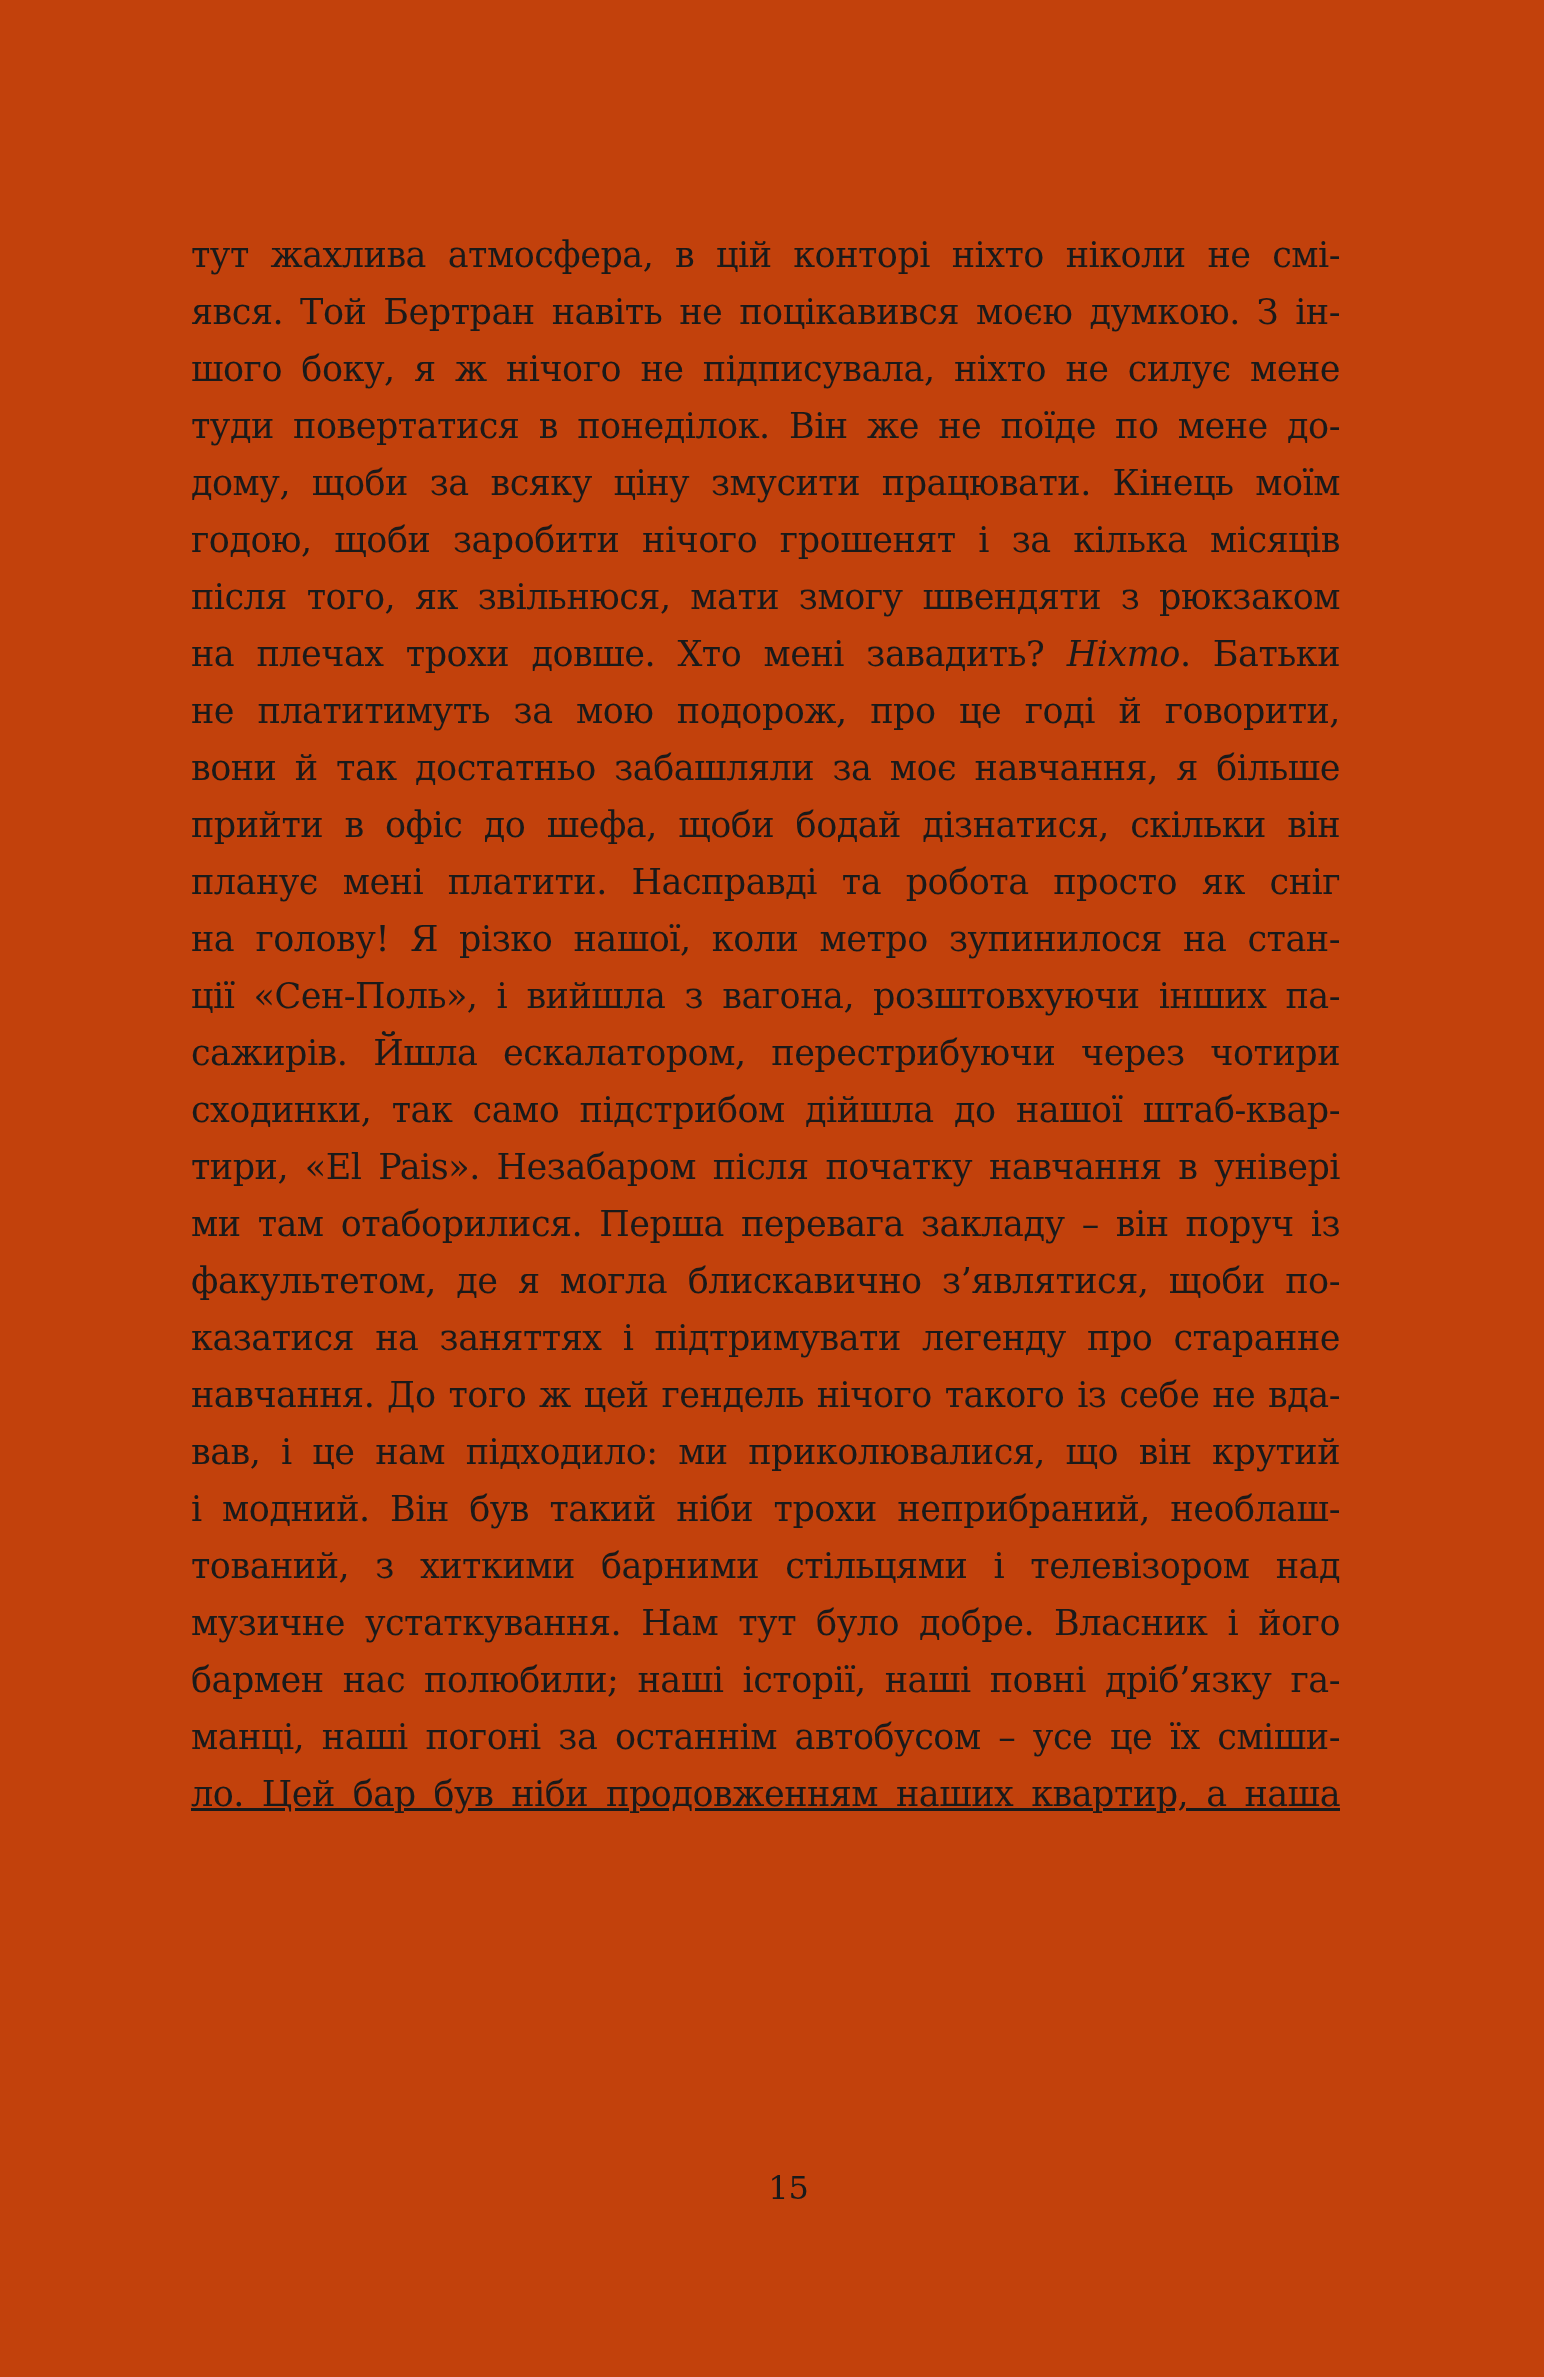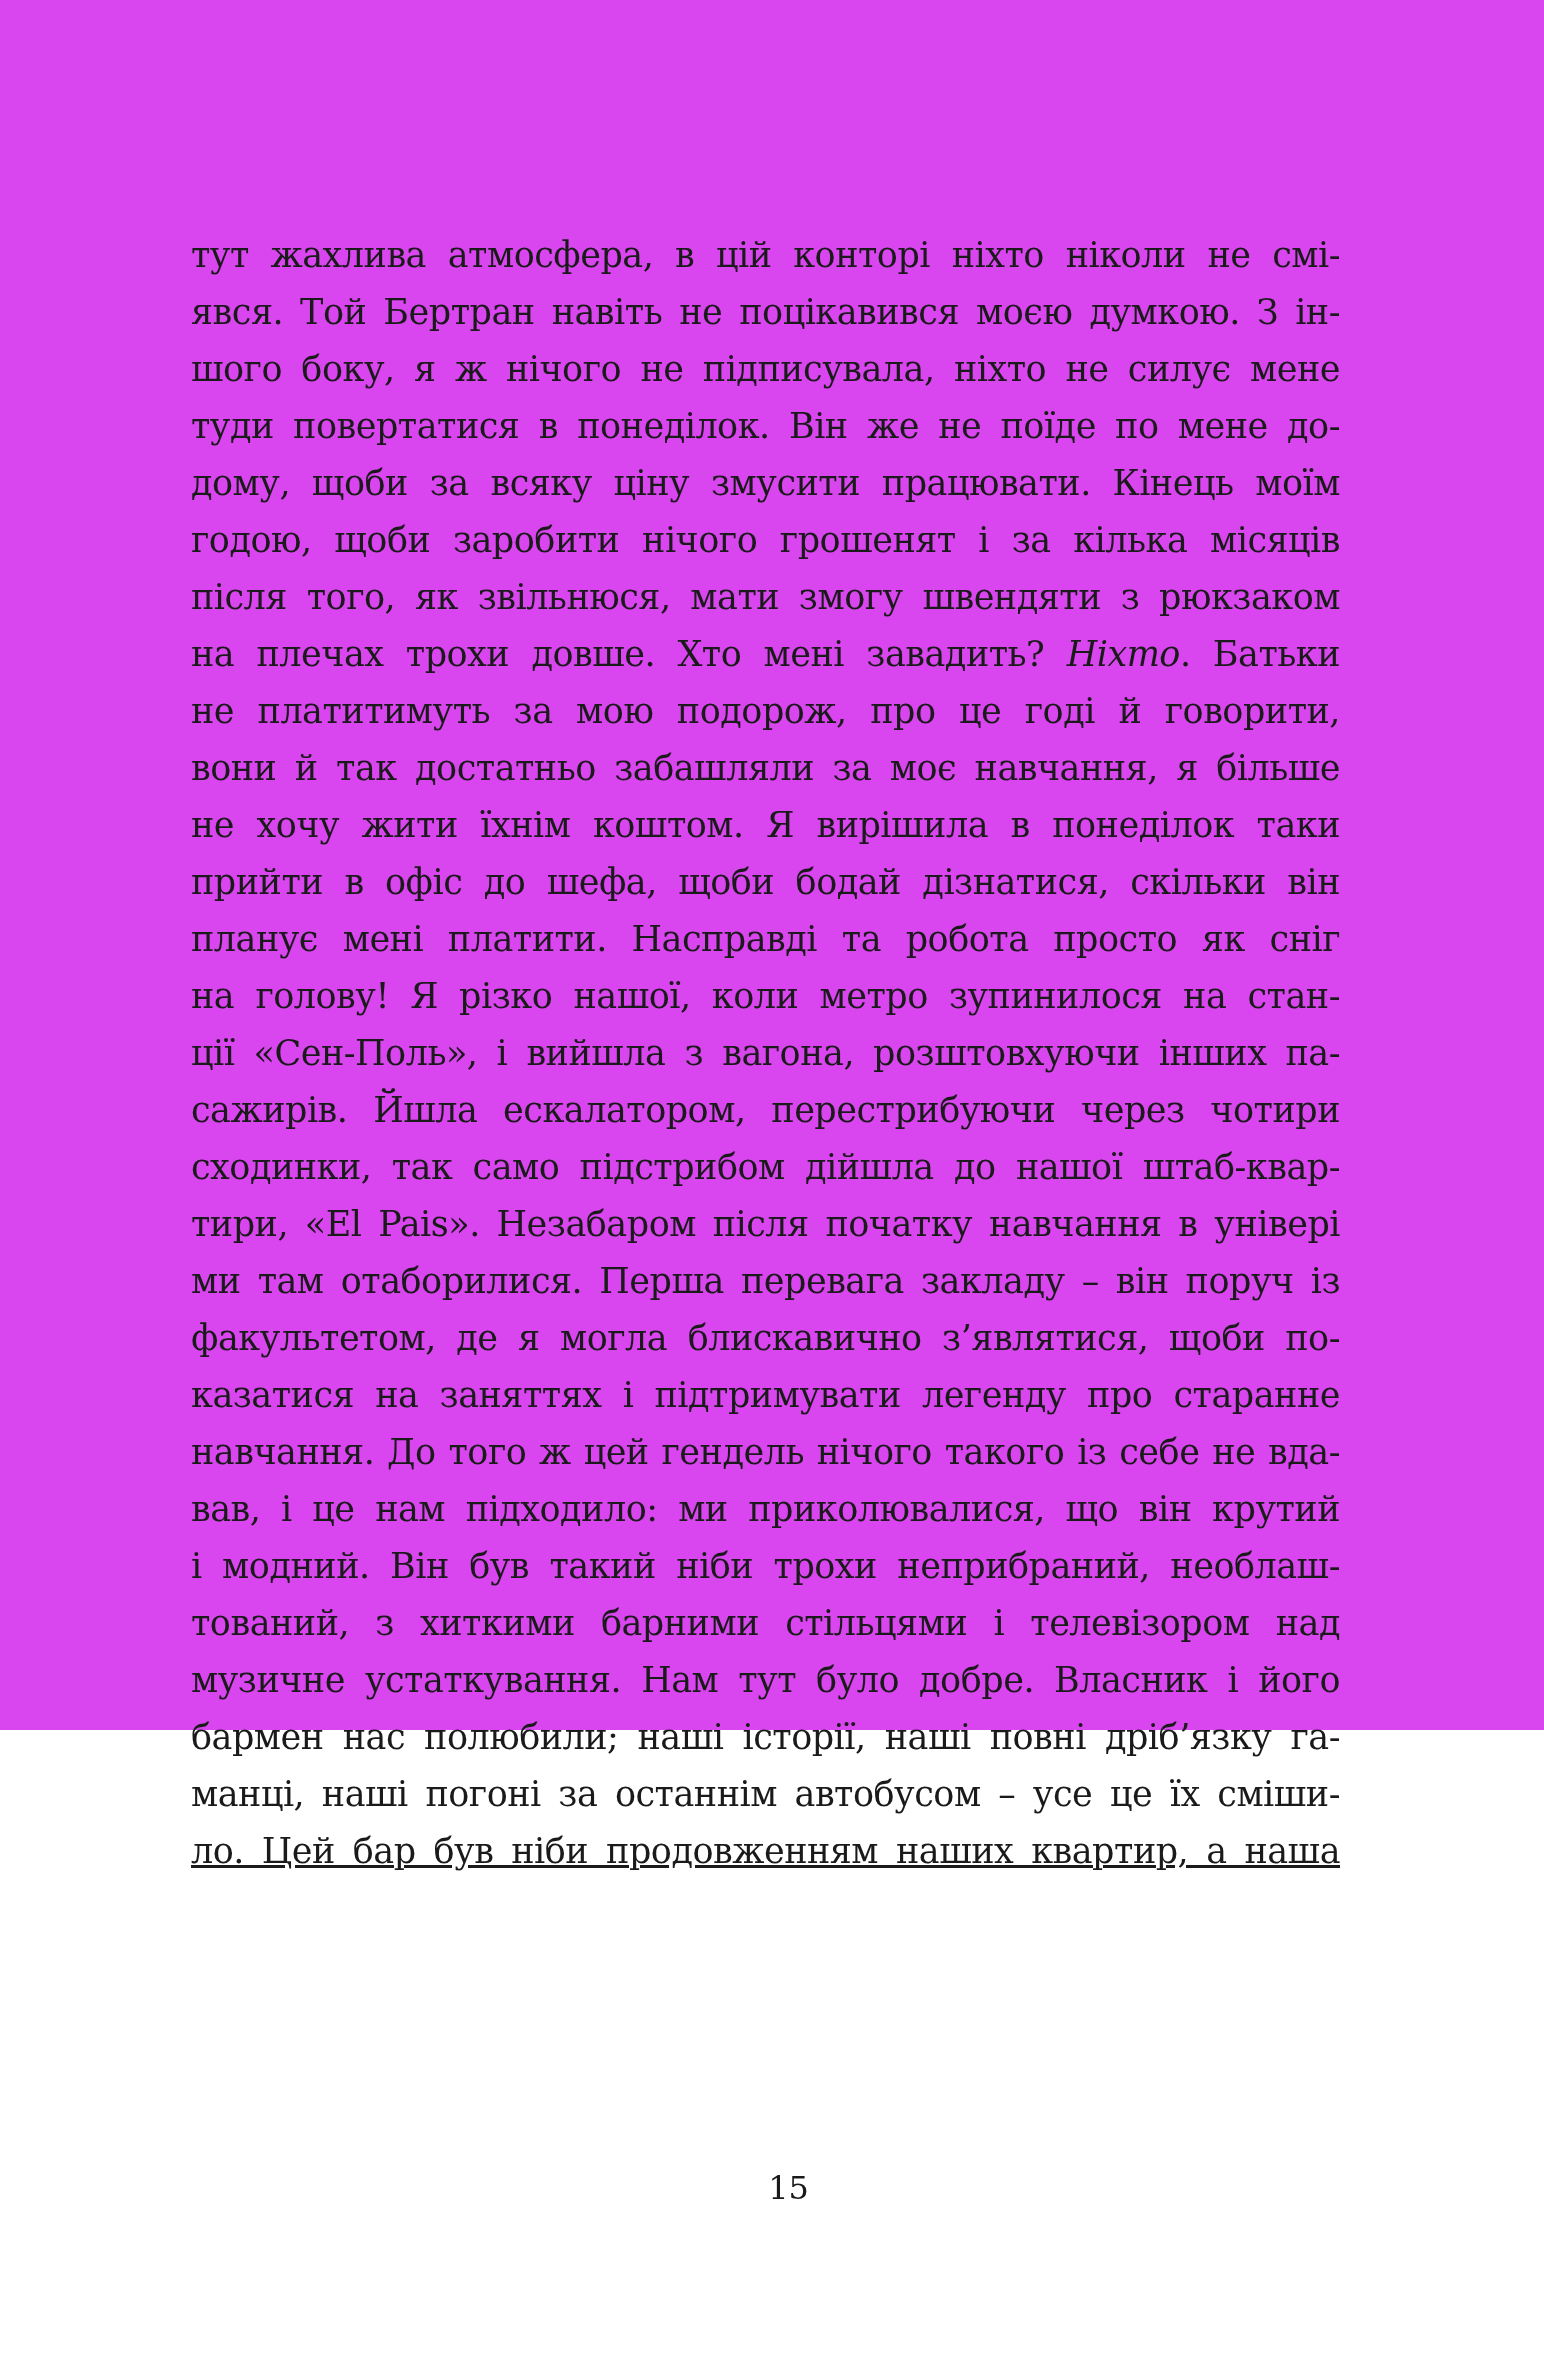--- a/index.html
+++ b/index.html
@@ -12,22 +12,22 @@
       height: 2377px;
       position: relative;
       overflow: hidden;
       font-family: "DejaVu Serif", serif;
       color: #1a1a1a;
     }
     .page {
       position: absolute;
       left: 0; top: 0;
       width: 1545px;
-      height: 1730px;
-      background: #d946ef;
+      height: 2377px;
+      background: #c2410c;
     }
     .text-block {
       position: absolute;
       left: 191px;
       top: 227px;
       width: 1149px;
     }
     .line {
       display: block;
       height: 57px;
@@ -69,21 +69,20 @@
     <span class="line">туди повертатися в понеділок. Він же не поїде по мене до-</span>
     <span class="line">дому, щоби за всяку ціну змусити працювати. Кінець моїм</span>
     <span class="line">годою, щоби заробити нічого грошенят і за кілька місяців</span>
     <span class="line">після того, як звільнюся, мати змогу швендяти з рюкзаком</span>
     <span class="line">
       <span>на плечах трохи довше. Хто мені завадить?</span>
       <em>Ніхто</em><span>. Батьки</span>
     </span>
     <span class="line">не платитимуть за мою подорож, про це годі й говорити,</span>
     <span class="line">вони й так достатньо забашляли за моє навчання, я більше</span>
-    <span class="line">не хочу жити їхнім коштом. Я вирішила в понеділок таки</span>
     <span class="line">прийти в офіс до шефа, щоби бодай дізнатися, скільки він</span>
     <span class="line">планує мені платити. Насправді та робота просто як сніг</span>
     <span class="line">на голову! Я різко нашої, коли метро зупинилося на стан-</span>
     <span class="line">ції «Сен-Поль», і вийшла з вагона, розштовхуючи інших па-</span>
     <span class="line">сажирів. Йшла ескалатором, перестрибуючи через чотири</span>
     <span class="line">сходинки, так само підстрибом дійшла до нашої штаб-квар-</span>
     <span class="line">тири, «El Pais». Незабаром після початку навчання в універі</span>
     <span class="line">ми там отаборилися. Перша перевага закладу – він поруч із</span>
     <span class="line">факультетом, де я могла блискавично з’являтися, щоби по-</span>
     <span class="line">казатися на заняттях і підтримувати легенду про старанне</span>

